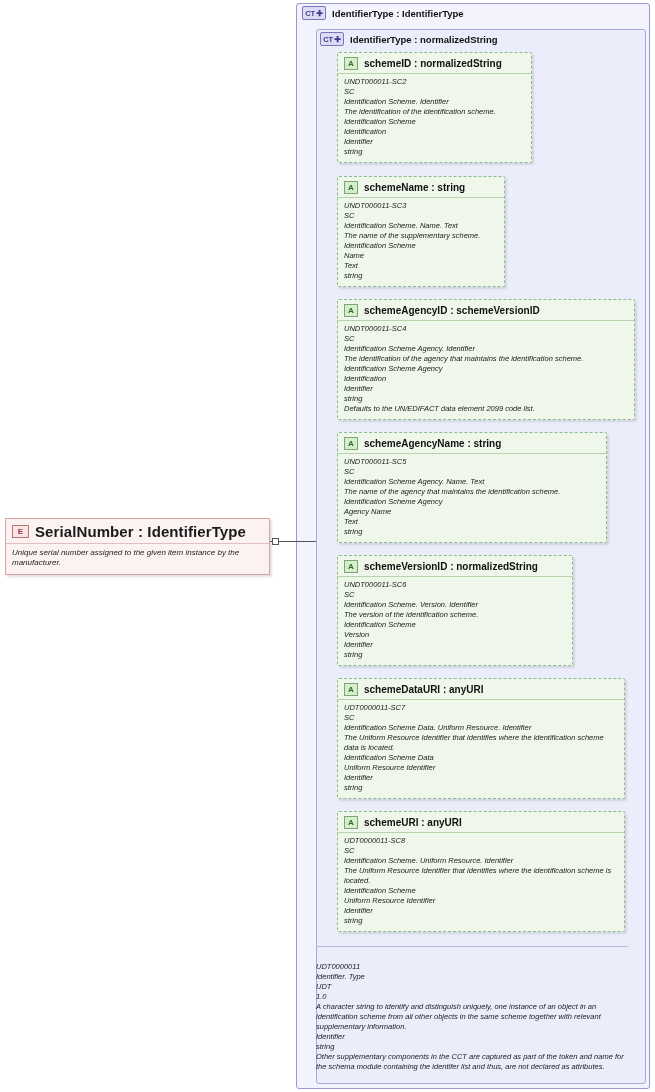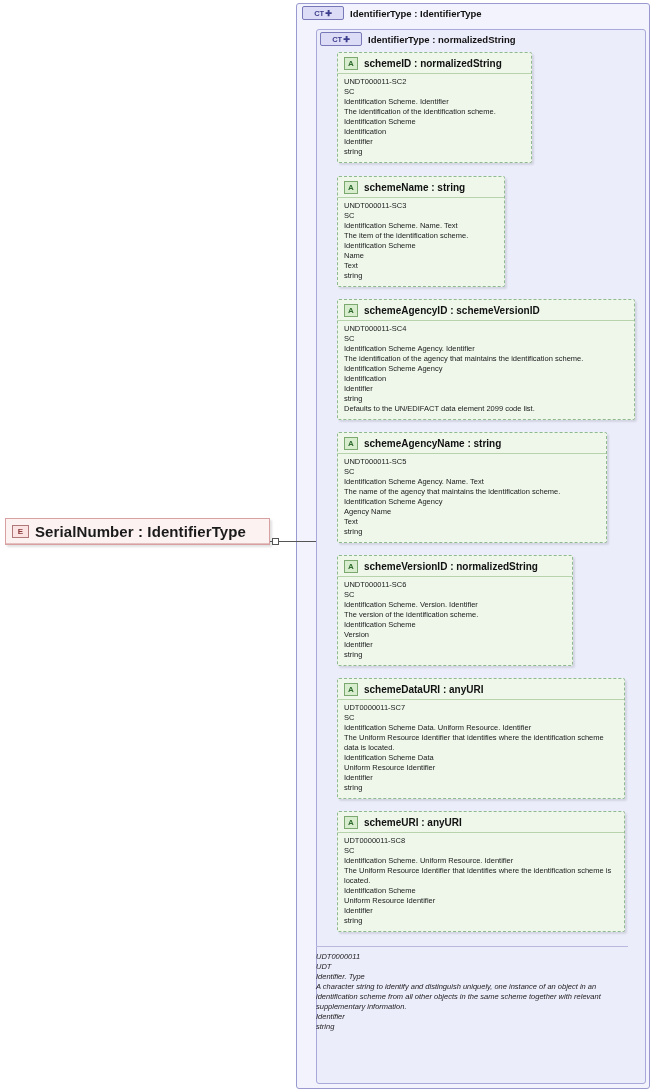--- a/index.html
+++ b/index.html
@@ -99,21 +99,21 @@
   }
   .ct-head {
     position: absolute;
     display: flex;
     align-items: center;
   }
   .ct-badge {
     display: inline-flex;
     align-items: center;
     justify-content: center;
-    width: 42px;
+    width: 24px;
     height: 14px;
     border: 1px solid #7878b8;
     background: #dcdcf6;
     font-size: 7.5px;
     font-weight: bold;
     color: #3c3c8c;
     margin-right: 6px;
     box-sizing: border-box;
     border-radius: 2px;
   }
@@ -155,37 +155,38 @@
     margin-right: 6px;
     box-sizing: border-box;
   }
   .attr-title {
     font-size: 10px;
     font-weight: bold;
     color: #111;
   }
   .attr-body {
     padding: 3px 6px 5px 6px;
+    font-style: italic;
     font-size: 7.5px;
     line-height: 1.33;
     color: #1a1a1a;
   }
   .attr-body div { white-space: normal; }
   
   .doc-block {
     position: absolute;
     left: 316px;
     top: 946px;
     width: 312px;
     font-style: italic;
     font-size: 7.5px;
     line-height: 1.33;
     color: #1a1a1a;
     border-top: 1px solid #b9b9e0;
-    padding-top: 5px;
+    padding-top: 15px;
   }
 </style>
 </head>
 <body>
 
 <div class="ct-outer"></div>
 <div class="ct-head" style="left:302px; top:6px;">
   <span class="ct-badge">
       <span>CT</span>
       <span class="plus">✚</span>
@@ -200,20 +201,21 @@
       <span class="plus">✚</span>
     </span>
   <span class="ct-title">IdentifierType : normalizedString</span>
 </div>
 
 <div class="elem-box">
   <div class="elem-head">
     <span class="badge">E</span>
     <span class="elem-title">SerialNumber : IdentifierType</span>
   </div>
+  <div class="elem-desc">Unique serial number assigned to the given item instance by the manufacturer.</div>
 </div>
 
 <div class="conn-line" style="left:270px; top:541px; width:10px;"></div>
 <div class="conn-box" style="left:272px; top:538px;"></div>
 <div class="conn-line" style="left:280px; top:541px; width:36px;"></div>
 
 <div class="attr" style="left:337px; top:52px; width:195px;">
   <div class="attr-head">
     <span class="attr-badge">A</span>
     <span class="attr-title">schemeID : normalizedString</span>
@@ -232,21 +234,21 @@
 
 <div class="attr" style="left:337px; top:176px; width:168px;">
   <div class="attr-head">
     <span class="attr-badge">A</span>
     <span class="attr-title">schemeName : string</span>
   </div>
   <div class="attr-body">
     <div>UNDT000011-SC3</div>
     <div>SC</div>
     <div>Identification Scheme. Name. Text</div>
-    <div>The item of the identification scheme.</div>
+    <div>The name of the supplementary scheme.</div>
     <div>Identification Scheme</div>
     <div>Name</div>
     <div>Text</div>
     <div>string</div>
   </div>
 </div>
 
 <div class="attr" style="left:337px; top:299px; width:298px;">
   <div class="attr-head">
     <span class="attr-badge">A</span>
@@ -328,18 +330,20 @@
     <div>The Uniform Resource Identifier that identifies where the identification scheme is located.</div>
     <div>Identification Scheme</div>
     <div>Uniform Resource Identifier</div>
     <div>Identifier</div>
     <div>string</div>
   </div>
 </div>
 
 <div class="doc-block">
   <div>UDT0000011</div>
+  <div>Identifier. Type</div>
   <div>UDT</div>
-  <div>Identifier. Type</div>
+  <div>1.0</div>
   <div>A character string to identify and distinguish uniquely, one instance of an object in an identification scheme from all other objects in the same scheme together with relevant supplementary information.</div>
   <div>Identifier</div>
   <div>string</div>
+  <div>Other supplementary components in the CCT are captured as part of the token and name for the schema module containing the identifer list and thus, are not declared as attributes.</div>
 </div>
 
 </body></html>

